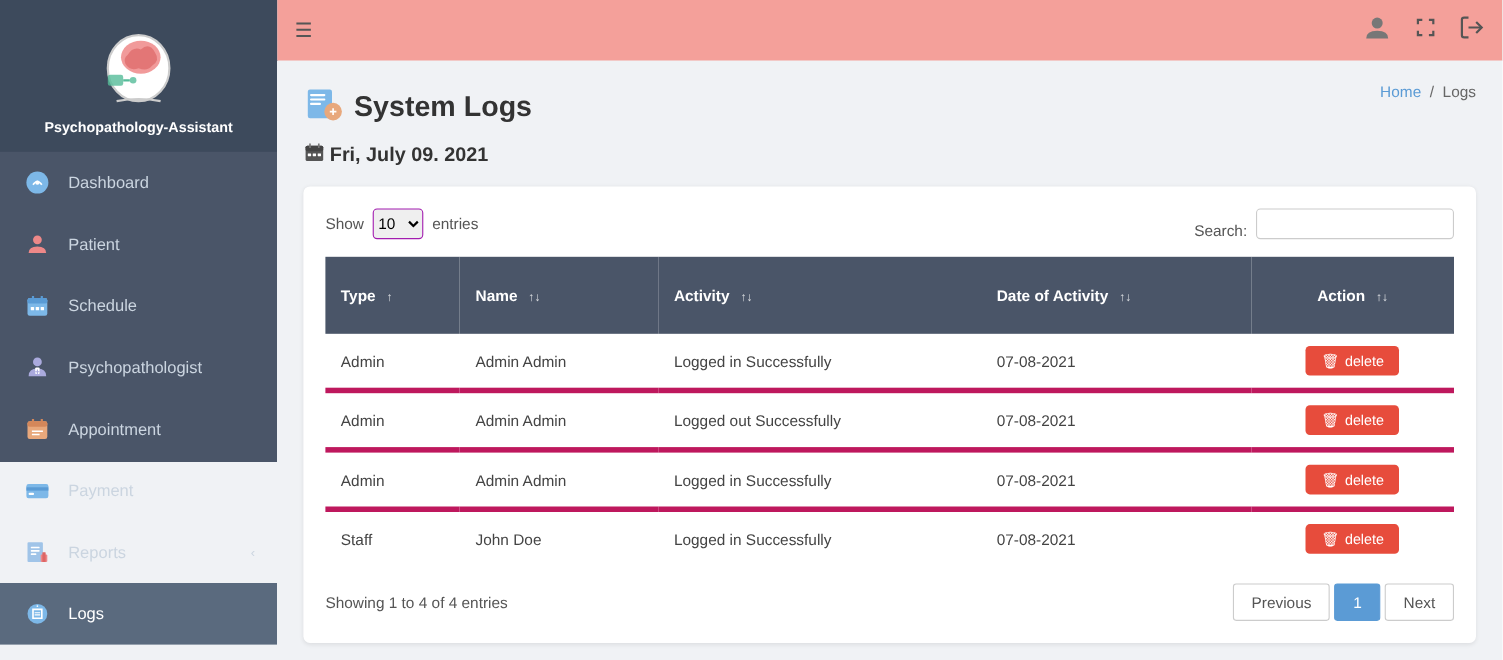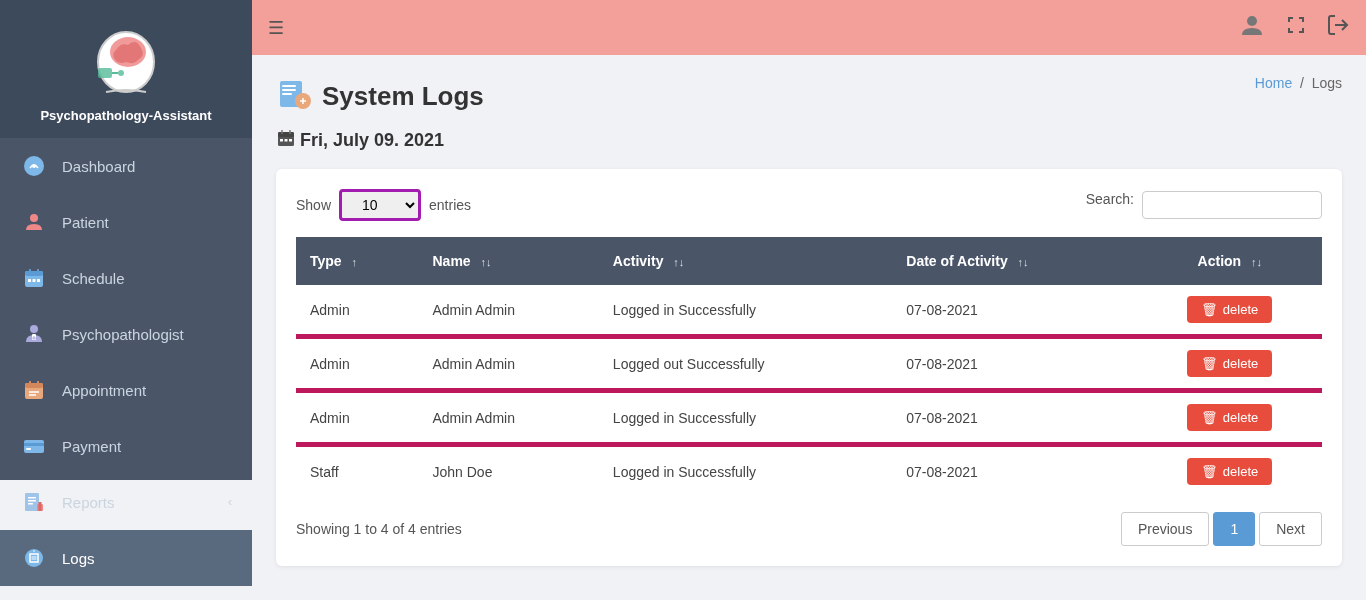--- a/index.html
+++ b/index.html
@@ -6,21 +6,21 @@
     body { font-family: Arial, sans-serif; display: flex; height: 600px; overflow: hidden; background: #f0f2f5; }
 
     
     .sidebar {
       width: 252px;
       background: #4a5568;
       color: white;
       display: flex;
       flex-direction: column;
       flex-shrink: 0;
-      height: 480px;
+      height: 420px;
     }
     .sidebar-brand {
       background: #3d4a5c;
       display: flex;
       flex-direction: column;
       align-items: center;
       padding: 20px 10px 15px;
     }
     .brand-logo {
       width: 80px;
@@ -158,28 +158,28 @@
       margin-bottom: 16px;
     }
     .show-entries {
       display: flex;
       align-items: center;
       gap: 8px;
       font-size: 14px;
       color: #555;
     }
     .show-entries select {
-      padding: 4px 16px;
-      border: 3px solid #a21caf;
+      padding: 4px 0;
+      border: 1px solid #a21caf;
       border-radius: 4px;
       font-size: 14px;
     }
     .search-area {
       display: flex;
-      align-items: flex-start;
+      align-items: flex-end;
       gap: 8px;
       font-size: 14px;
       color: #555;
     }
     .search-area input {
       border: 1px solid #ccc;
       border-radius: 4px;
       padding: 5px 10px;
       font-size: 14px;
       width: 180px;
@@ -188,21 +188,21 @@
     table {
       width: 100%;
       border-collapse: collapse;
       font-size: 14px;
     }
     thead tr {
       background: #4a5568;
       color: white;
     }
     thead th {
-      padding: 16px 14px;
+      padding: 27px 14px;
       text-align: left;
       font-weight: 600;
       font-size: 14px;
     }
     thead th.action-col {
       text-align: center;
     }
     thead th .sort-icons {
       display: inline-block;
       margin-left: 6px;

